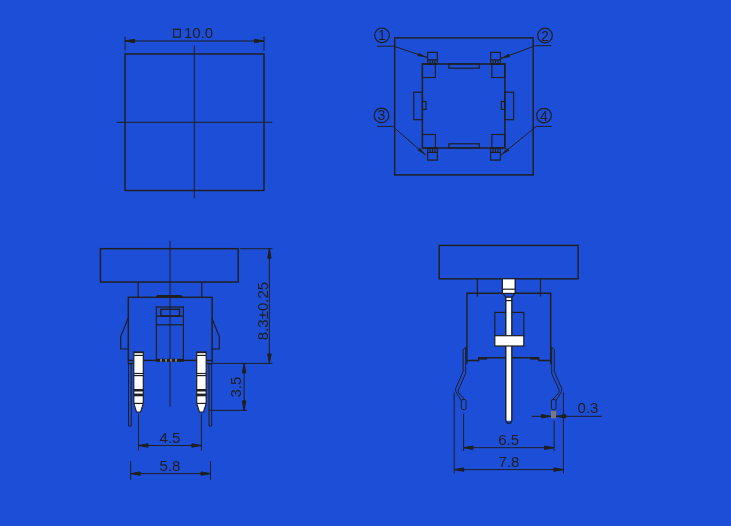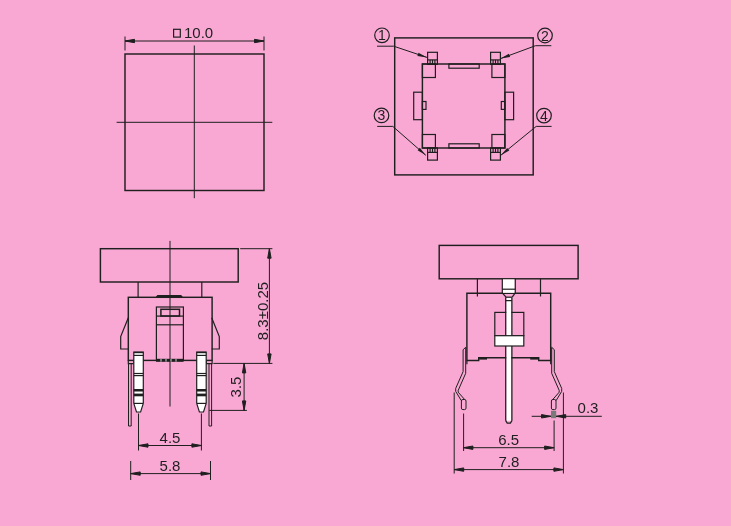--- a/index.html
+++ b/index.html
@@ -1,16 +1,16 @@
 <!DOCTYPE html>
 <html><head>
 <meta charset="utf-8">
 <style>
   html,body{margin:0;padding:0;background:#ffffff;}
-  .wrap{width:731px;height:526px;position:relative;background:#f9a8d4;overflow:hidden;}
+  .wrap{width:731px;height:526px;position:relative;background:#1d4ed8;overflow:hidden;}
   svg{display:block;}
   text{font-family:"Liberation Sans", sans-serif;fill:#1f1f1f;}
 </style>
 </head>
 <body>
 <div class="wrap">
 <svg width="731" height="526" viewBox="0 0 731 526">
 <g fill="none" stroke="#1f1f1f" stroke-width="1.45">
 
 <g stroke="none">

